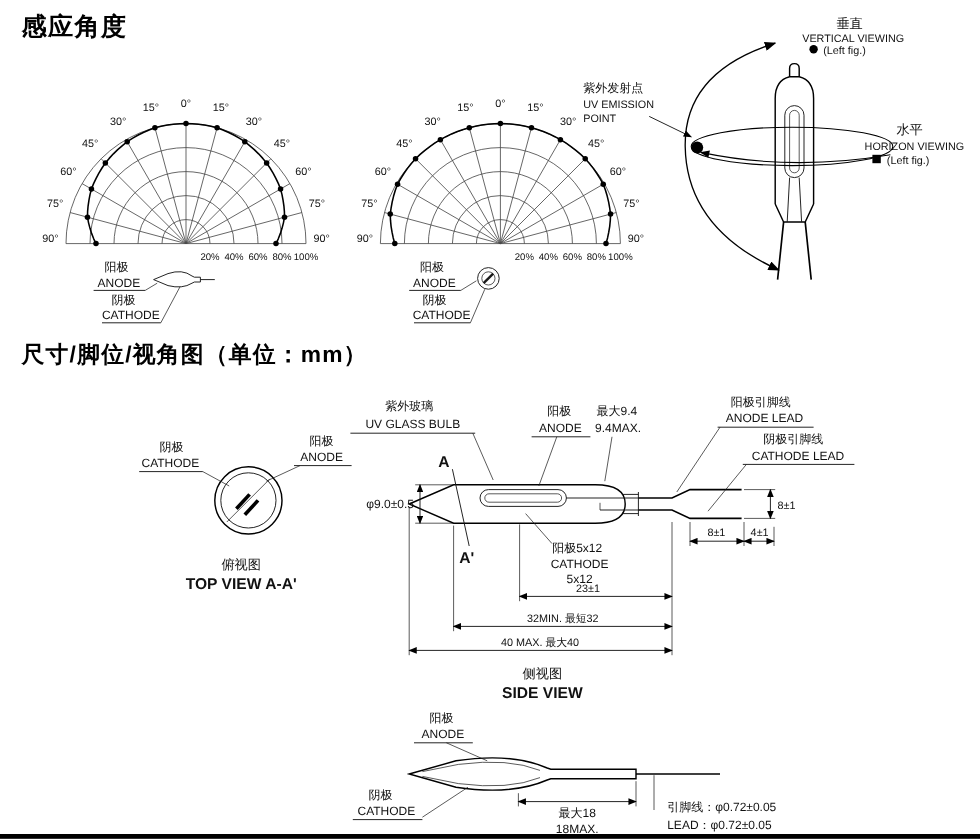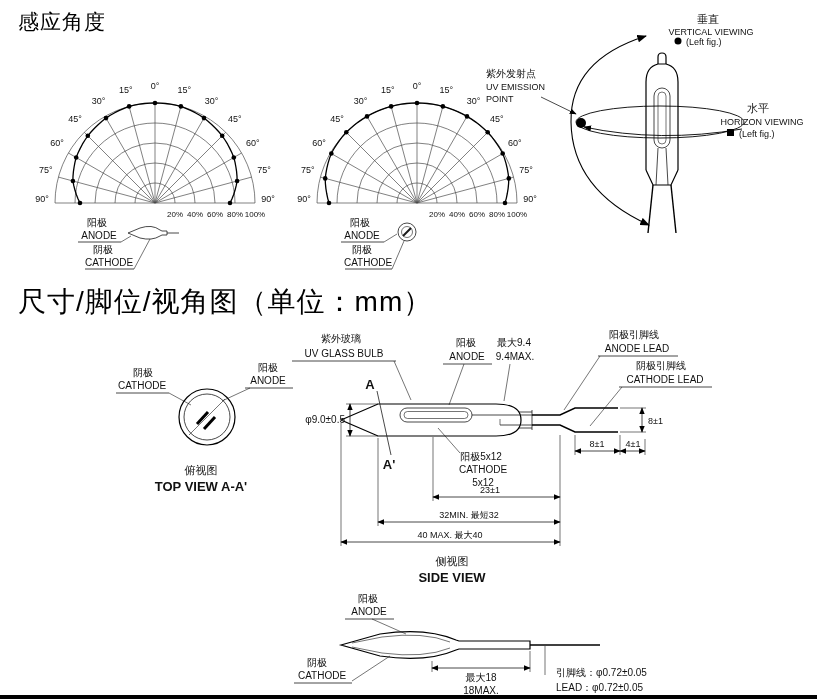--- a/index.html
+++ b/index.html
@@ -1,25 +1,25 @@
 <!DOCTYPE html>
 <html><head>
 <meta charset="utf-8">
 <style>
   html,body{margin:0;padding:0;}
   body{
     width:817px;height:699px;position:relative;background:#ffffff;
     font-family:"Liberation Sans",sans-serif;color:#111;overflow:hidden;
   }
   .sec-title{
-    position:absolute;left:18px;font-weight:normal;color:#000;
+    position:absolute;left:18px;font-weight:bold;color:#000;
     font-family:"Liberation Sans",sans-serif;letter-spacing:1px;
   }
   #title1{top:8px;font-size:21px;}
-  #title2{top:283px;font-size:28px;}
+  #title2{top:283px;font-size:19px;}
   svg{position:absolute;left:0;}
   #diagram1{top:0;}
   #diagram2{top:315px;}
   svg text{font-family:"Liberation Sans",sans-serif;fill:#111;}.t9{font-size:9px}.t10{font-size:10px}.t11{font-size:11px}
   .b13{font-size:13px;font-weight:bold}
   .ln{stroke:#1a1a1a;stroke-width:0.8;fill:none}
   .thin{stroke:#1a1a1a;stroke-width:0.6;fill:none}
   .out{stroke:#000;stroke-width:1.2;fill:none}
   .dim{stroke:#1a1a1a;stroke-width:0.8;fill:none}
   .bottom-rule{position:absolute;left:0;bottom:0;width:817px;height:4px;background:#000;}

